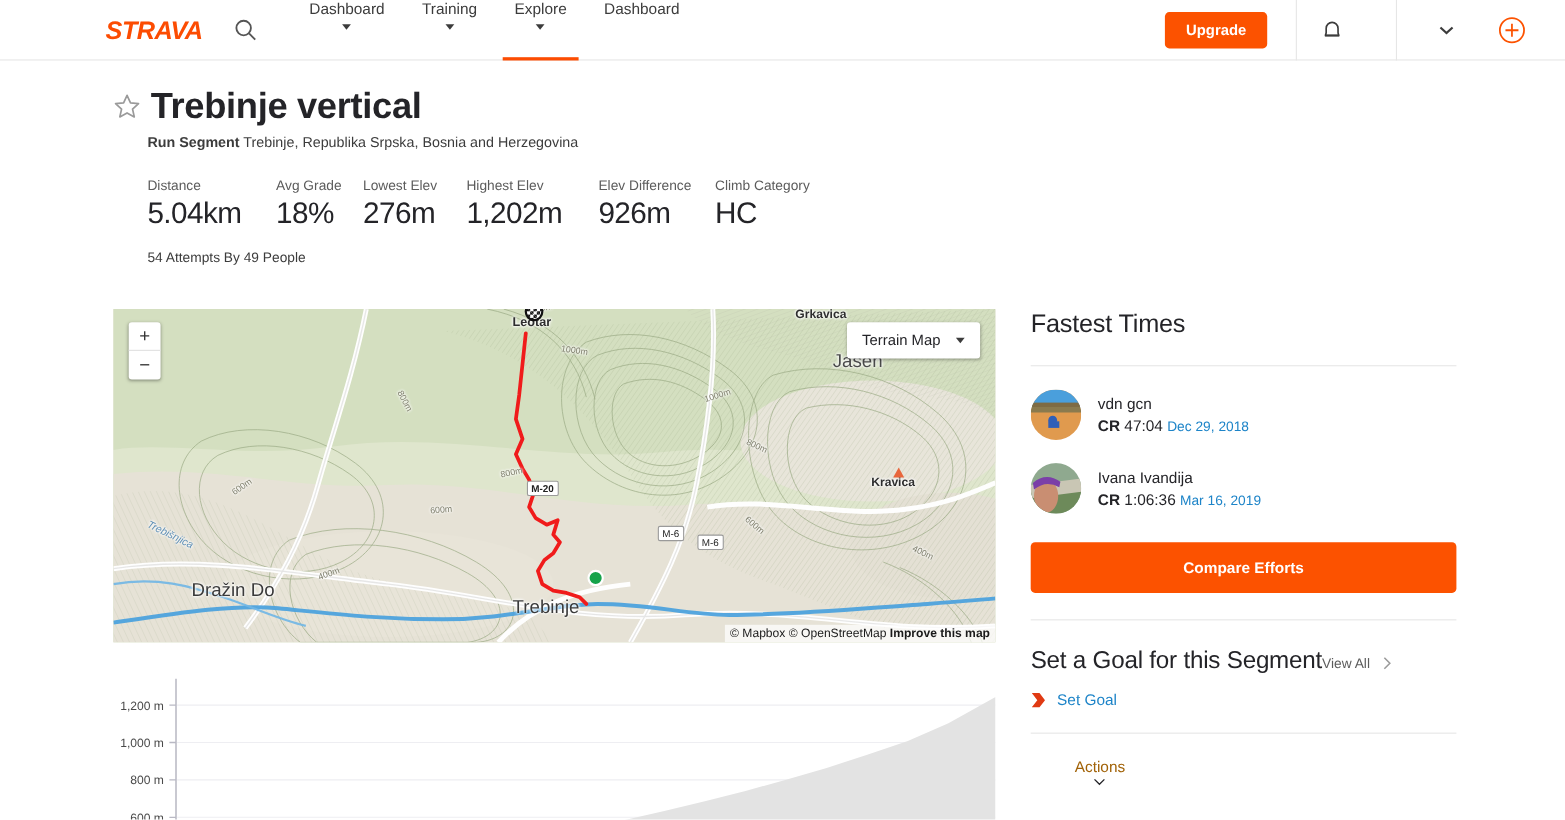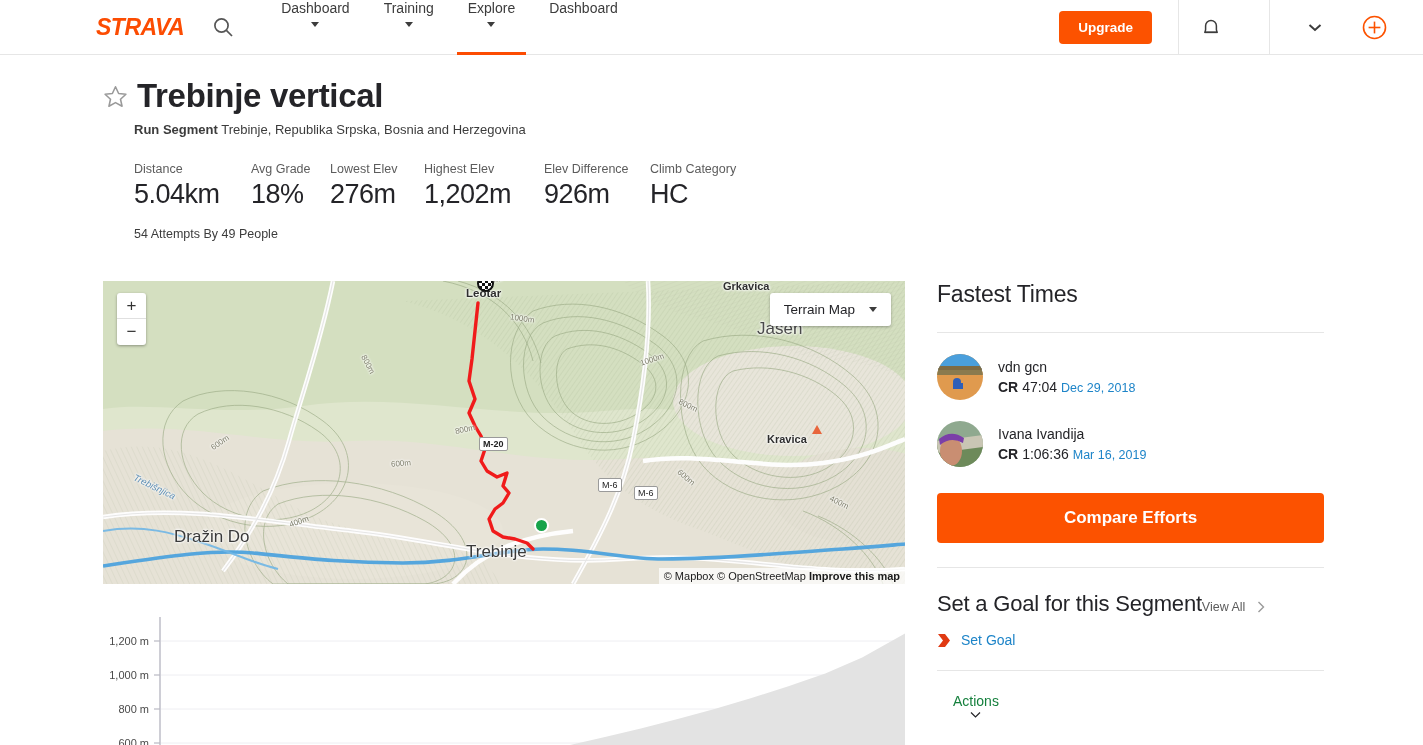--- a/index.html
+++ b/index.html
@@ -156,21 +156,21 @@
     overflow: hidden; flex: none; margin-right: 15px;
     cursor: pointer;
   }
   .effort-name { font-size: 14px; color: #242428; cursor:pointer; }
   .effort-time { font-size: 14px; margin-top: 4px; }
   .effort-time b { font-weight: bold; }
   .effort-date { color: #1d84c8; font-size: 12.5px; cursor:pointer; }
   .compare-btn {
     display: block; width: 100%; margin-top: 26px;
     background: #fc5200; color: #fff;
-    font-size: 17px; font-weight: bold;
+    font-size: 14px; font-weight: bold;
     border: none; border-radius: 4px;
     padding: 15px 16px; cursor: pointer;
   }
   .goal-head {
     display: flex; justify-content: flex-start; align-items: flex-end;
     margin-top: 23px;
   }
   .goal-title { font-size: 22px; font-weight: 400; letter-spacing: -0.2px; }
   .view-all {
     font-size: 12.5px; color: #5c5c5c; cursor: pointer;
@@ -179,21 +179,21 @@
   .set-goal-row { display: flex; align-items: center; gap: 9px; margin-top: 15px; }
   .set-goal-link { color: #1d84c8; font-size: 14px; cursor: pointer; }
   .bottom-rule { height:1px; background:#e6e6e6; margin-top: 22px; }
   .bottom-actions { display: flex; align-items: center; margin-top: 22px; }
   .embed-btn {
     background: #fff; border: 1px solid #d5d5d5; border-radius: 4px;
     font-size: 14px; font-weight: bold; color: #242428;
     padding: 13px 22px; cursor: pointer;
   }
   .actions-link {
-    margin-left: 16px; font-size: 14px; color: #15803d;
+    margin-left: 40px; font-size: 14px; color: #a16207;
     display: flex; align-items: center; gap: 2px; cursor: pointer; flex-direction: column;
   }
 </style>
 </head>
 <body>
 
 <div class="header">
   <div class="logo">STRAVA</div>
 
   <div class="search-icon">
@@ -360,21 +360,21 @@
       </div>
 
       <div class="terrain-drop">
         <span>Terrain Map</span>
         <span class="caret"></span>
       </div>
 
       <div class="map-label" style="left:363px; top:6px;  font-size:11.5px; font-weight:bold;">Leotar</div>
       <div class="map-label" style="left:620px; top:-1px; font-size:11px;   font-weight:bold;">Grkavica</div>
       <div class="map-label" style="left:654px; top:38px;  font-size:17px;   color:#4a4a4a;">Jasen</div>
-      <div class="map-label" style="left:664px; top:152px; font-size:11px;   font-weight:bold;">Kravica</div>
+      <div class="map-label" style="left:689px; top:152px; font-size:11px;   font-weight:bold;">Kravica</div>
       <div class="map-label" style="left:71px;  top:246px; font-size:17px;   color:#3a3a3a;">Dražin Do</div>
       <div class="map-label" style="left:363px; top:261px; font-size:17px;   color:#3a3a3a;">Trebinje</div>
       <div class="map-label" style="left:29px;  top:200px; font-size:9.5px;  color:#5f8fb5; font-style:italic; transform:rotate(26deg);">Trebišnjica</div>
 
       <div class="map-label" style="left:375px; top:-5px;  font-size:8px; color:#7d7d6a; transform:rotate(-10deg);">1000m</div>
       <div class="map-label" style="left:407px; top:33px;  font-size:8px; color:#7d7d6a; transform:rotate(8deg);">1000m</div>
       <div class="map-label" style="left:537px; top:74px;  font-size:8px; color:#7d7d6a; transform:rotate(-18deg);">1000m</div>
       <div class="map-label" style="left:255px; top:79px;  font-size:8px; color:#7d7d6a; transform:rotate(62deg);">800m</div>
       <div class="map-label" style="left:352px; top:144px; font-size:8px; color:#7d7d6a; transform:rotate(-12deg);">800m</div>
       <div class="map-label" style="left:575px; top:120px; font-size:8px; color:#7d7d6a; transform:rotate(25deg);">800m</div>

